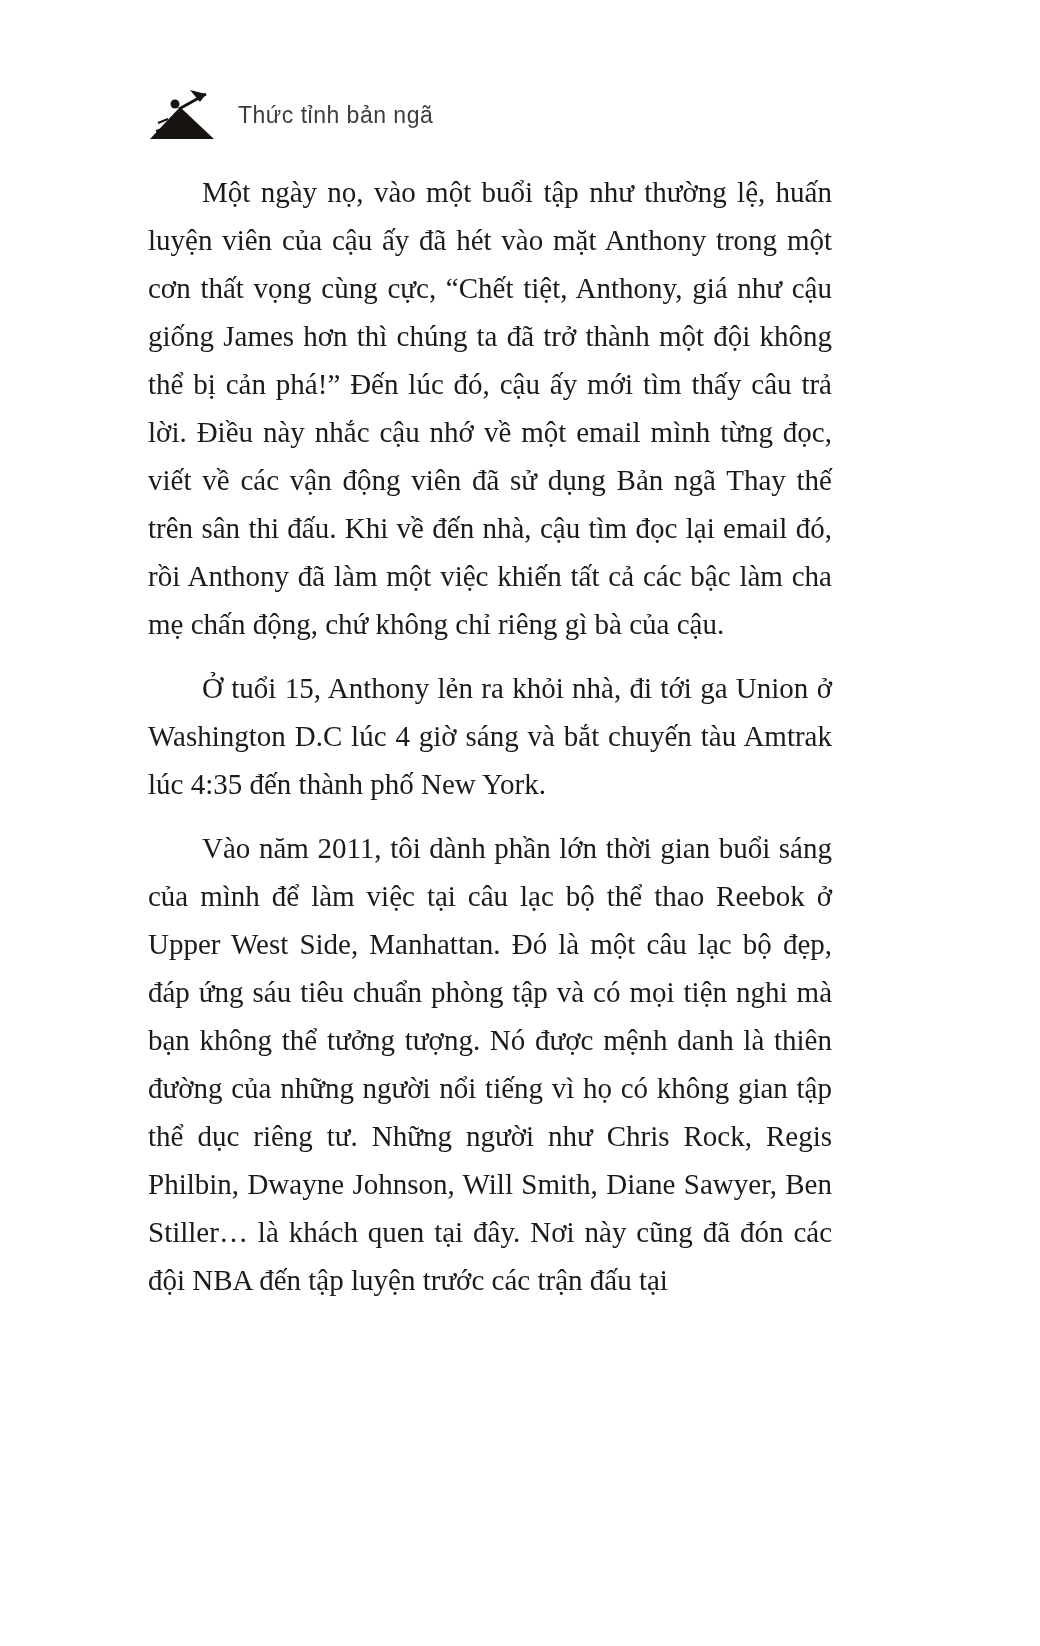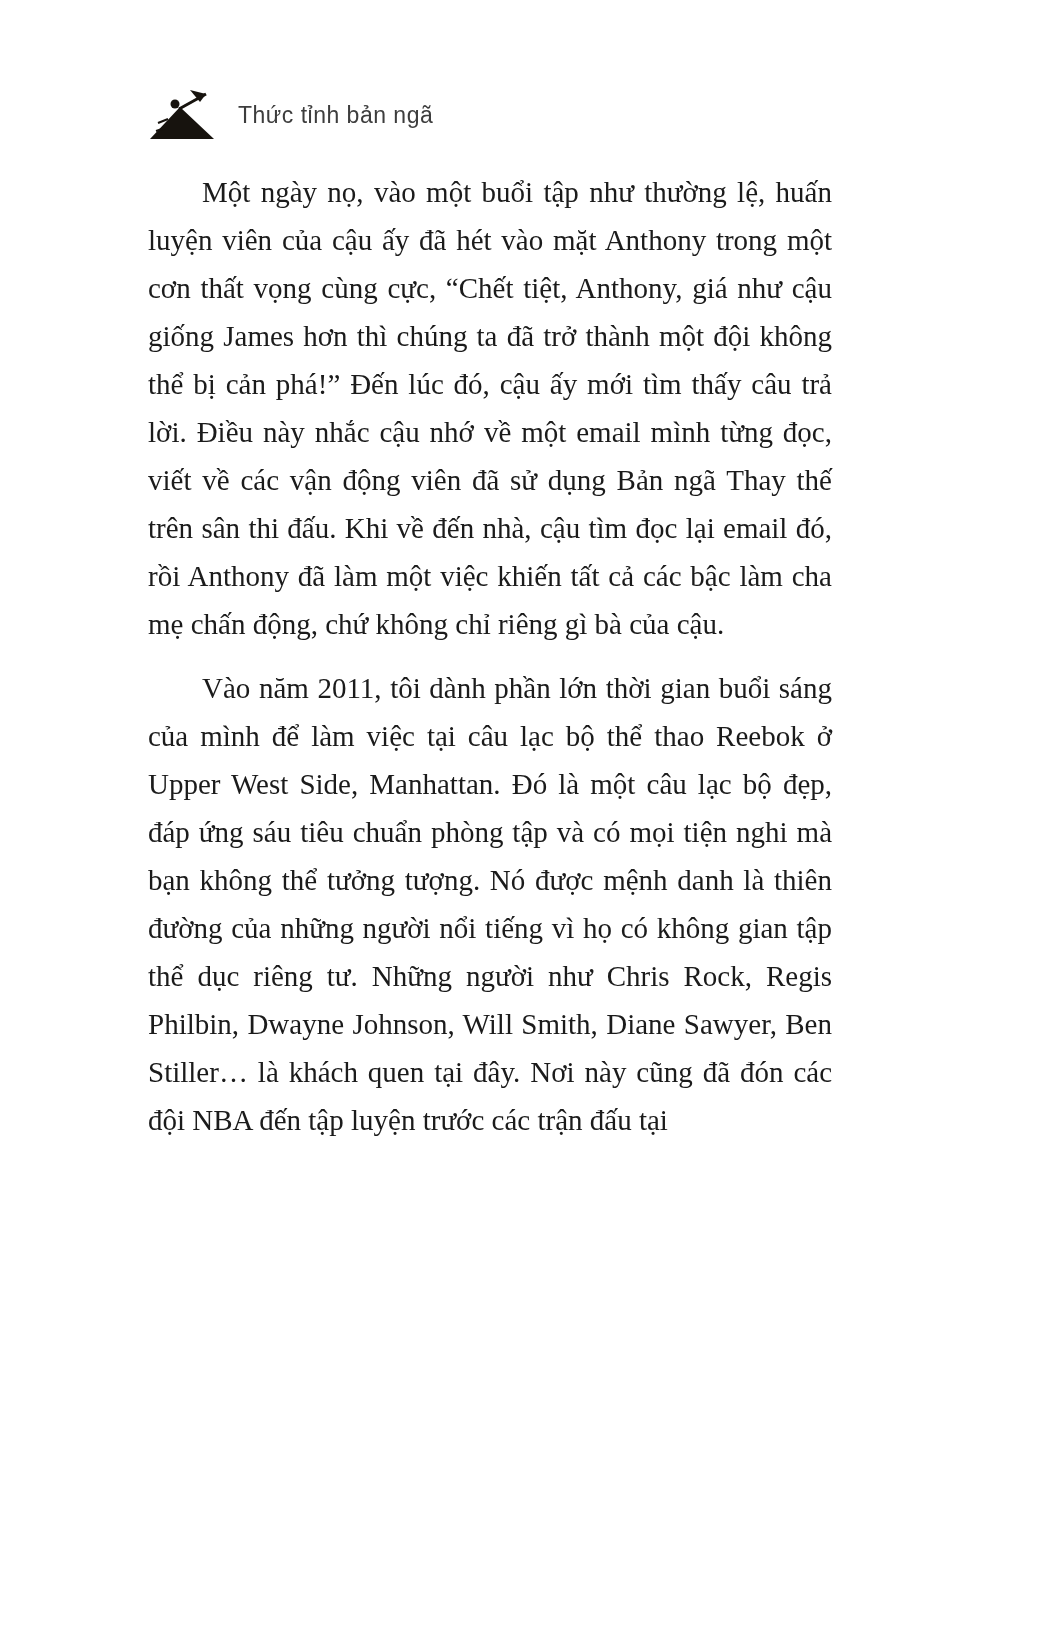--- a/index.html
+++ b/index.html
@@ -69,17 +69,18 @@
         <circle cx="27" cy="15" r="4.5" fill="#17130e"></circle>
         <line x1="10" y1="34" x2="20" y2="30" stroke="#17130e" stroke-width="2"></line>
         <line x1="8" y1="42" x2="17" y2="39" stroke="#17130e" stroke-width="2"></line>
       </svg>
     </span>
     <span class="header-title">Thức tỉnh bản ngã</span>
   </div>
 
   <div class="body-text">
     <p>Một ngày nọ, vào một buổi tập như thường lệ, huấn luyện viên của cậu ấy đã hét vào mặt Anthony trong một cơn thất vọng cùng cực, “Chết tiệt, Anthony, giá như cậu giống James hơn thì chúng ta đã trở thành một đội không thể bị cản phá!” Đến lúc đó, cậu ấy mới tìm thấy câu trả lời. Điều này nhắc cậu nhớ về một email mình từng đọc, viết về các vận động viên đã sử dụng Bản ngã Thay thế trên sân thi đấu. Khi về đến nhà, cậu tìm đọc lại email đó, rồi Anthony đã làm một việc khiến tất cả các bậc làm cha mẹ chấn động, chứ không chỉ riêng gì bà của cậu.</p>
+    <p>Ở tuổi 15, Anthony lẻn ra khỏi nhà, đi tới ga Union ở Washington D.C lúc 4 giờ sáng và bắt chuyến tàu Amtrak lúc 4:35 đến thành phố New York.</p>
     <p>Vào năm 2011, tôi dành phần lớn thời gian buổi sáng của mình để làm việc tại câu lạc bộ thể thao Reebok ở Upper West Side, Manhattan. Đó là một câu lạc bộ đẹp, đáp ứng sáu tiêu chuẩn phòng tập và có mọi tiện nghi mà bạn không thể tưởng tượng. Nó được mệnh danh là thiên đường của những người nổi tiếng vì họ có không gian tập thể dục riêng tư. Những người như Chris Rock, Regis Philbin, Dwayne Johnson, Will Smith, Diane Sawyer, Ben Stiller… là khách quen tại đây. Nơi này cũng đã đón các đội NBA đến tập luyện trước các trận đấu tại</p>
   </div>
 
 
 </div>
 
 </body></html>

